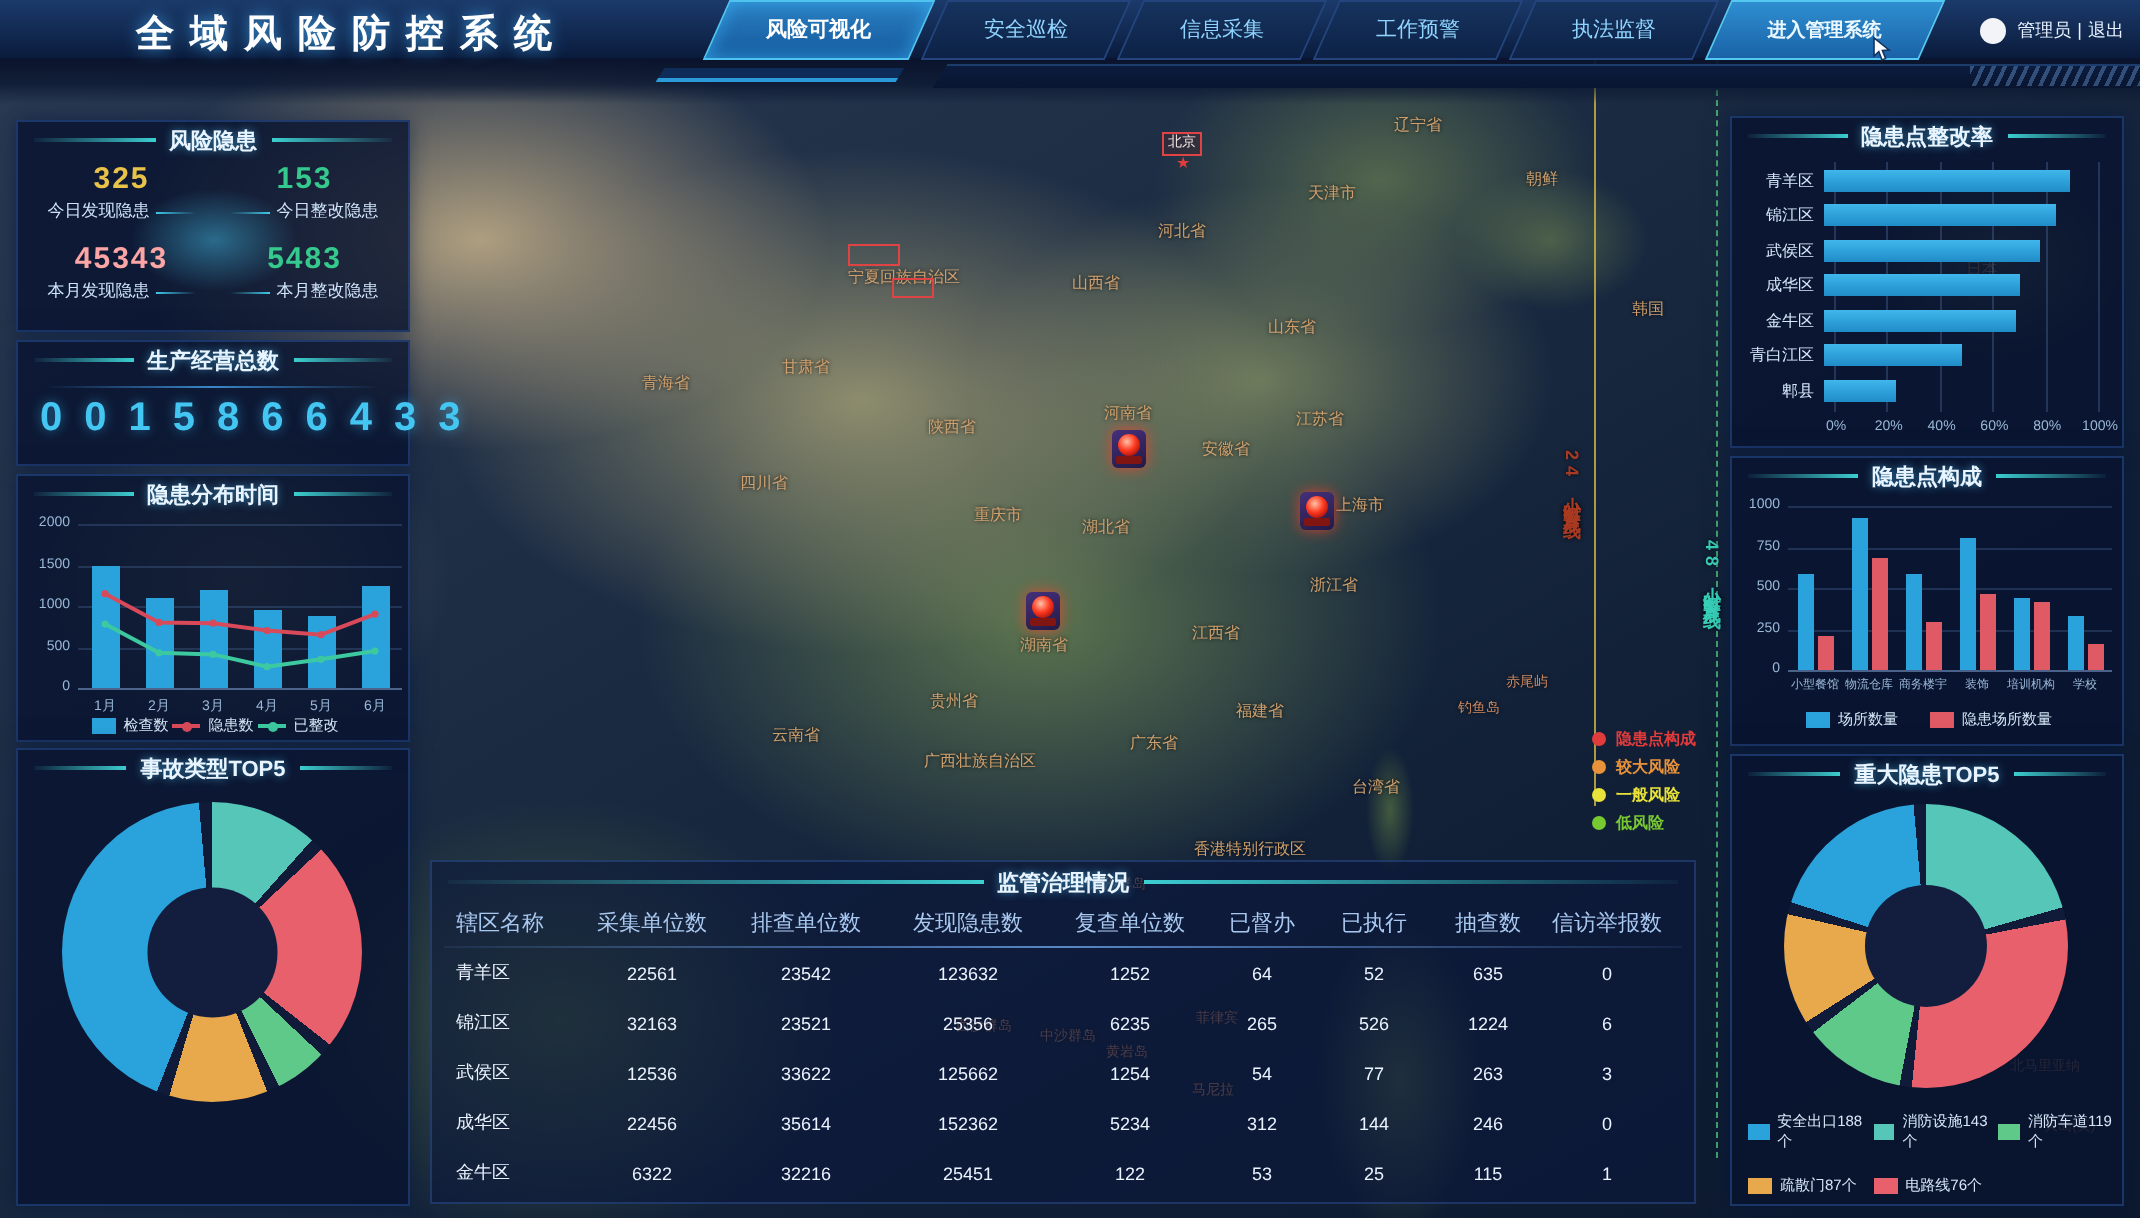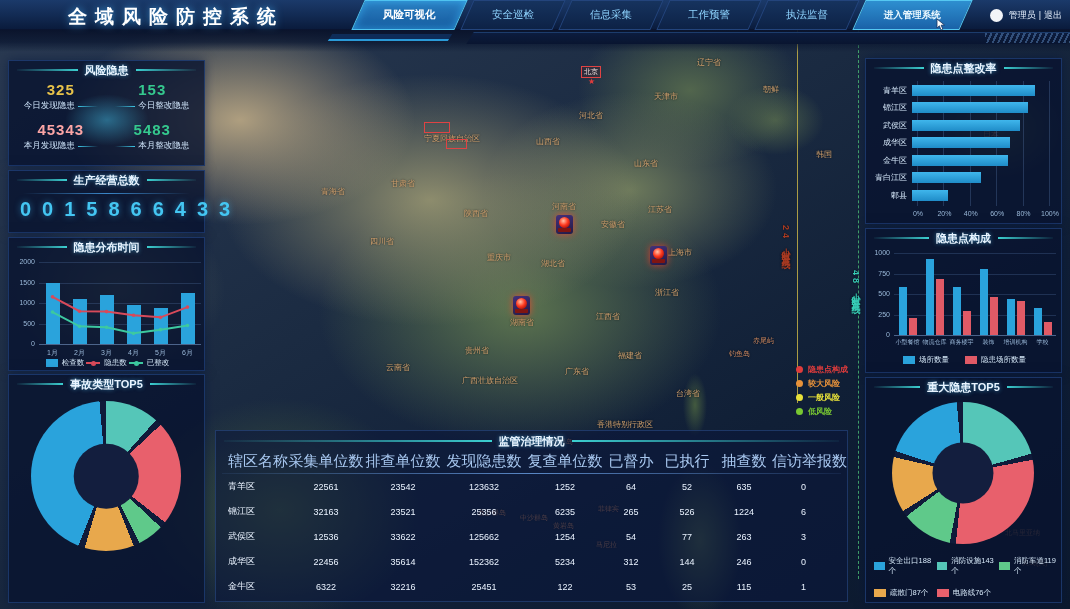--- a/index.html
+++ b/index.html
@@ -132,21 +132,21 @@
     transform:translate(-50%,-50%); border-radius:50%; background:#131e3e; }
   .donut-legend { position:absolute; display:grid; grid-template-columns:1fr 1fr 1fr; row-gap:9px; column-gap:4px; }
 
   
   #gov-table { position:absolute; left:215px; top:430px; width:633px; height:172px; z-index:4;
     background:rgba(10,22,58,.58); border:1px solid rgba(50,90,160,.45); }
   #gov-table .panel-title { height:18px; }
   .trow { display:grid; grid-template-columns:66px 76px 78px 84px 78px 54px 58px 56px 63px;
     align-items:center; height:25px; padding:0 6px; }
   .trow.head { height:24px; }
-  .trow.head div { font-size:15px; color:#a8c8f0; }
+  .trow.head div { font-size:11px; color:#a8c8f0; }
   .trow div { font-size:9px; color:#eaf3ff; text-align:center; white-space:nowrap; }
   .trow div:first-child { text-align:left; padding-left:6px; }
   #thead-sep { height:1px; margin:0 6px; background:linear-gradient(to right,rgba(90,140,220,.1),rgba(120,180,255,.7),rgba(90,140,220,.1)); }
 </style>
 </head>
 <body>
 
 <div id="stage">
 
   <div id="map"></div>

